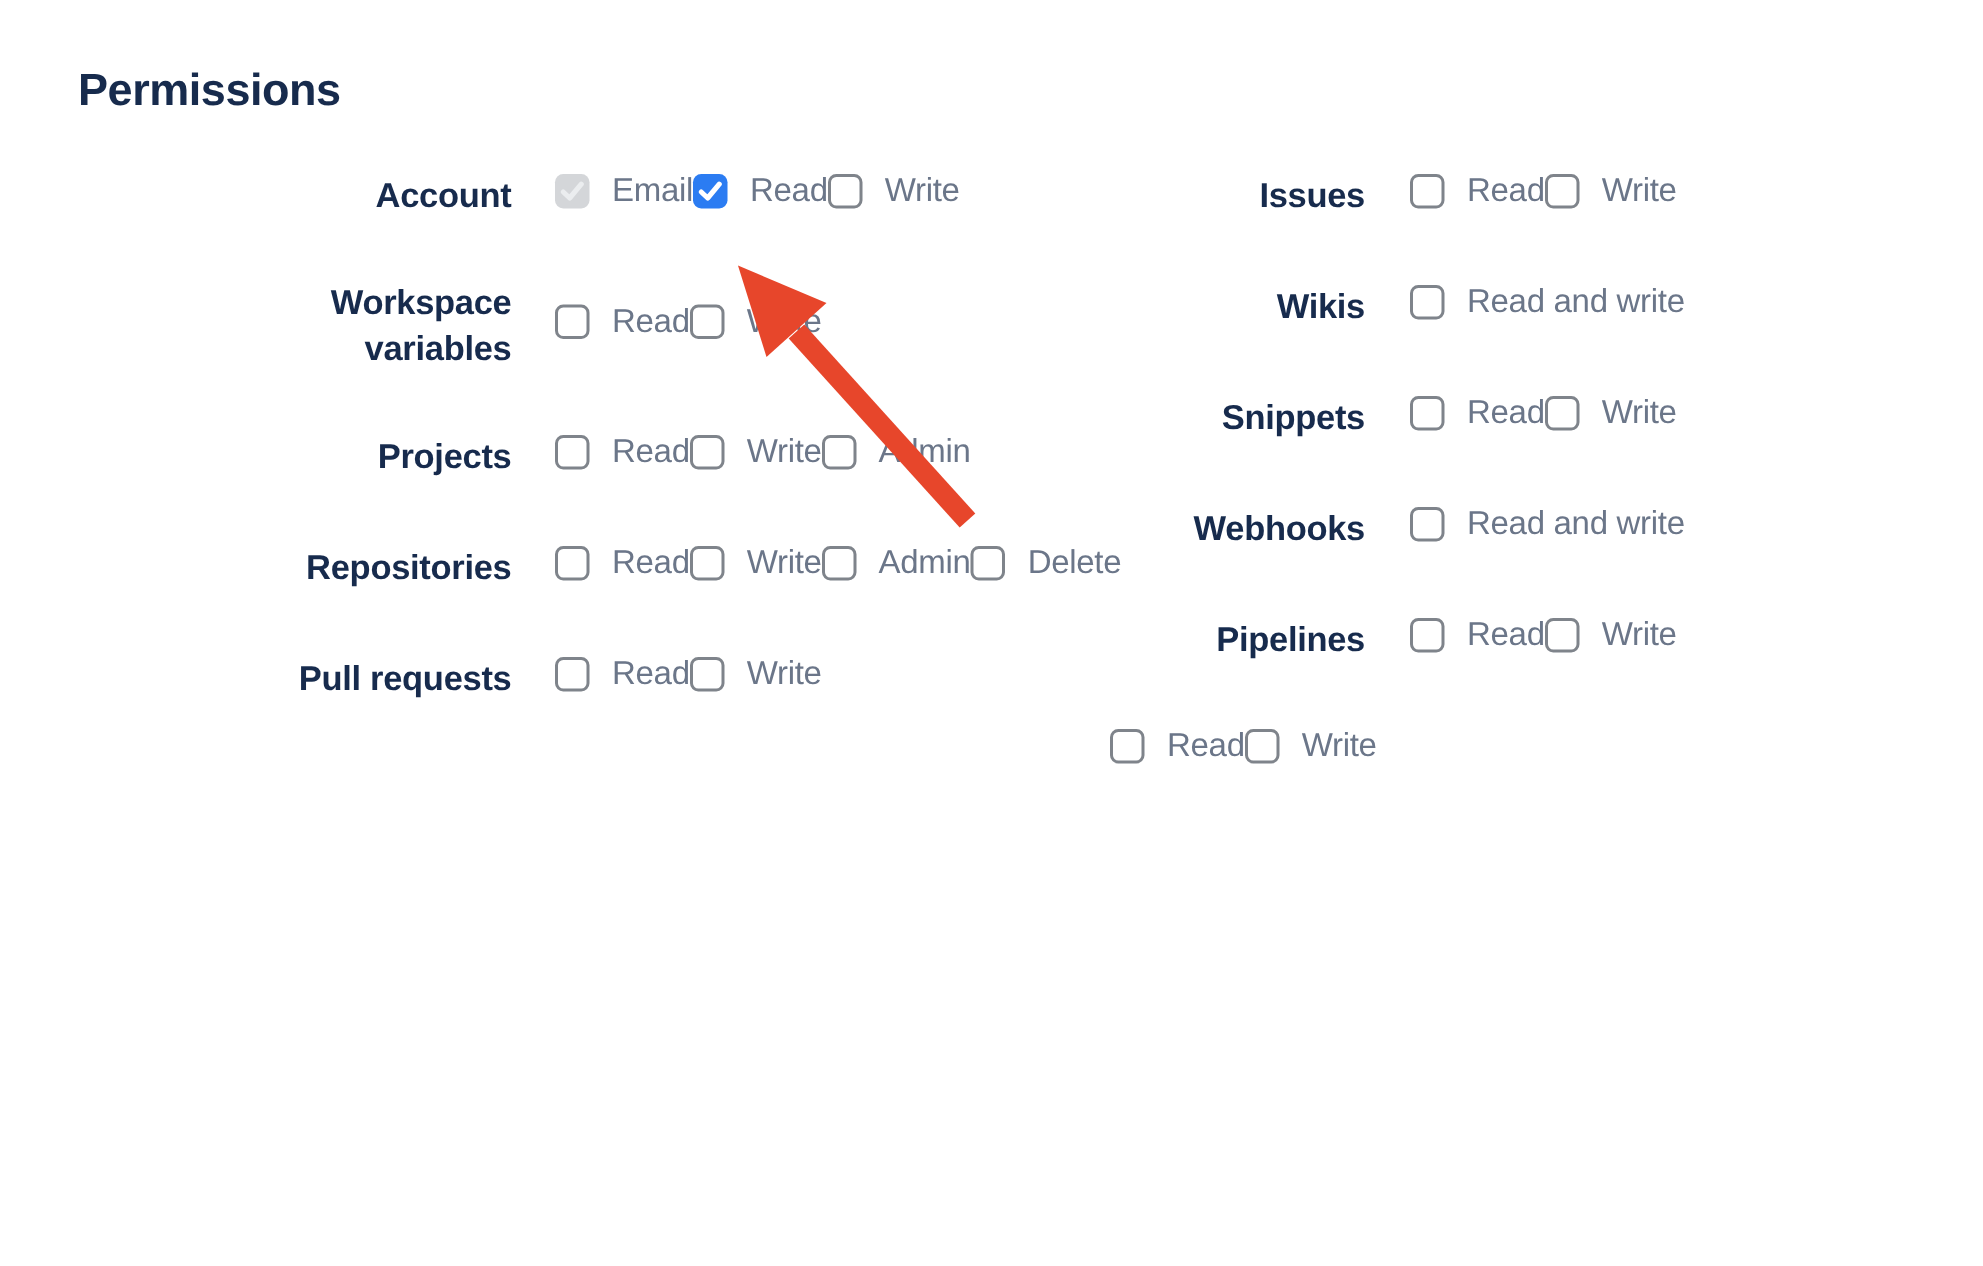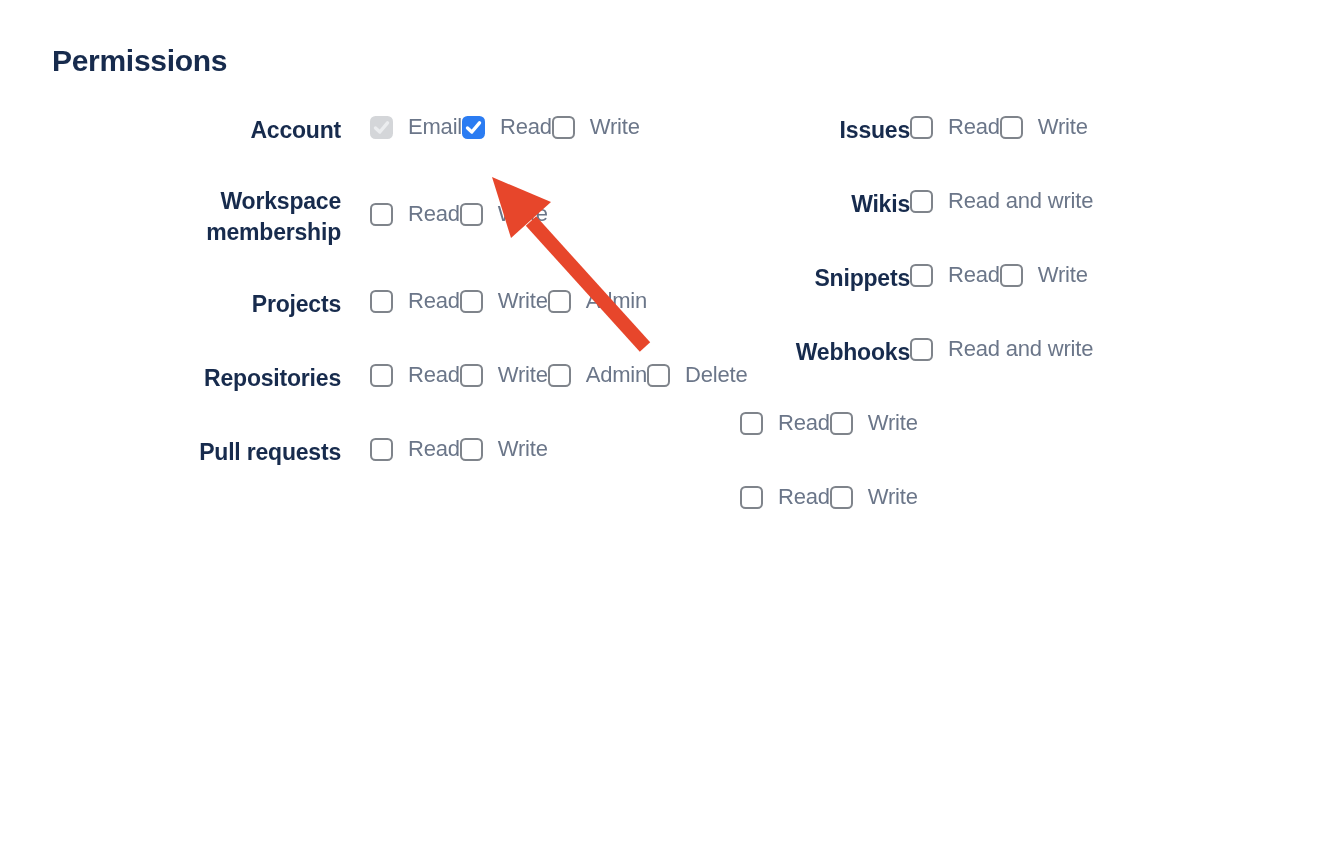--- a/index.html
+++ b/index.html
@@ -15,21 +15,21 @@
   }
   .col{position:absolute;top:106px;}
   .col-left{left:161px;}
   .col-right{left:740px;}
   .group{display:flex;align-items:center;margin-bottom:32px;}
   .group-label{
     font-size:23px;font-weight:bold;line-height:31px;padding-top:6px;
     color:var(--label-color,#172b4d);text-align:right;letter-spacing:-0.2px;
   }
   .col-left .group-label{width:180px;margin-right:29px;}
-  .col-right .group-label{width:170px;}
+  .col-right .group-label{width:170px;margin-right:30px;}
   .opts{display:flex;flex-direction:row;}
   .opt{display:flex;align-items:center;height:42px;cursor:default;}
   .cb{
     width:23px;height:23px;box-sizing:border-box;flex:none;
     border-radius:5.5px;display:flex;align-items:center;justify-content:center;
   }
   .cb[data-state="unchecked"]{border:2px solid var(--unchecked-border,#7f848b);background:#ffffff;}
   .cb[data-state="checked"]{background:var(--checked-bg,#2b7cf2);}
   .cb[data-state="checked-disabled"]{background:var(--disabled-bg,#d4d6d9);}
   .cb .check{display:none;}
@@ -70,21 +70,21 @@
       <label class="opt">
         <span class="cb" data-state="unchecked">
           
         </span>
         <span class="opt-label">Write</span>
       </label>
     </div>
   </div>
 
   <div class="group">
-    <div class="group-label">Workspace membership</div>
+    <div class="group-label">Workspace variables</div>
     <div class="opts">
       <label class="opt">
         <span class="cb" data-state="unchecked">
           
         </span>
         <span class="opt-label">Read</span>
       </label>
       <label class="opt">
         <span class="cb" data-state="unchecked">
           
@@ -224,20 +224,21 @@
       <label class="opt">
         <span class="cb" data-state="unchecked">
           
         </span>
         <span class="opt-label">Read and write</span>
       </label>
     </div>
   </div>
 
   <div class="group">
+    <div class="group-label">Pipelines</div>
     <div class="opts">
       <label class="opt">
         <span class="cb" data-state="unchecked">
           
         </span>
         <span class="opt-label">Read</span>
       </label>
       <label class="opt">
         <span class="cb" data-state="unchecked">
           

